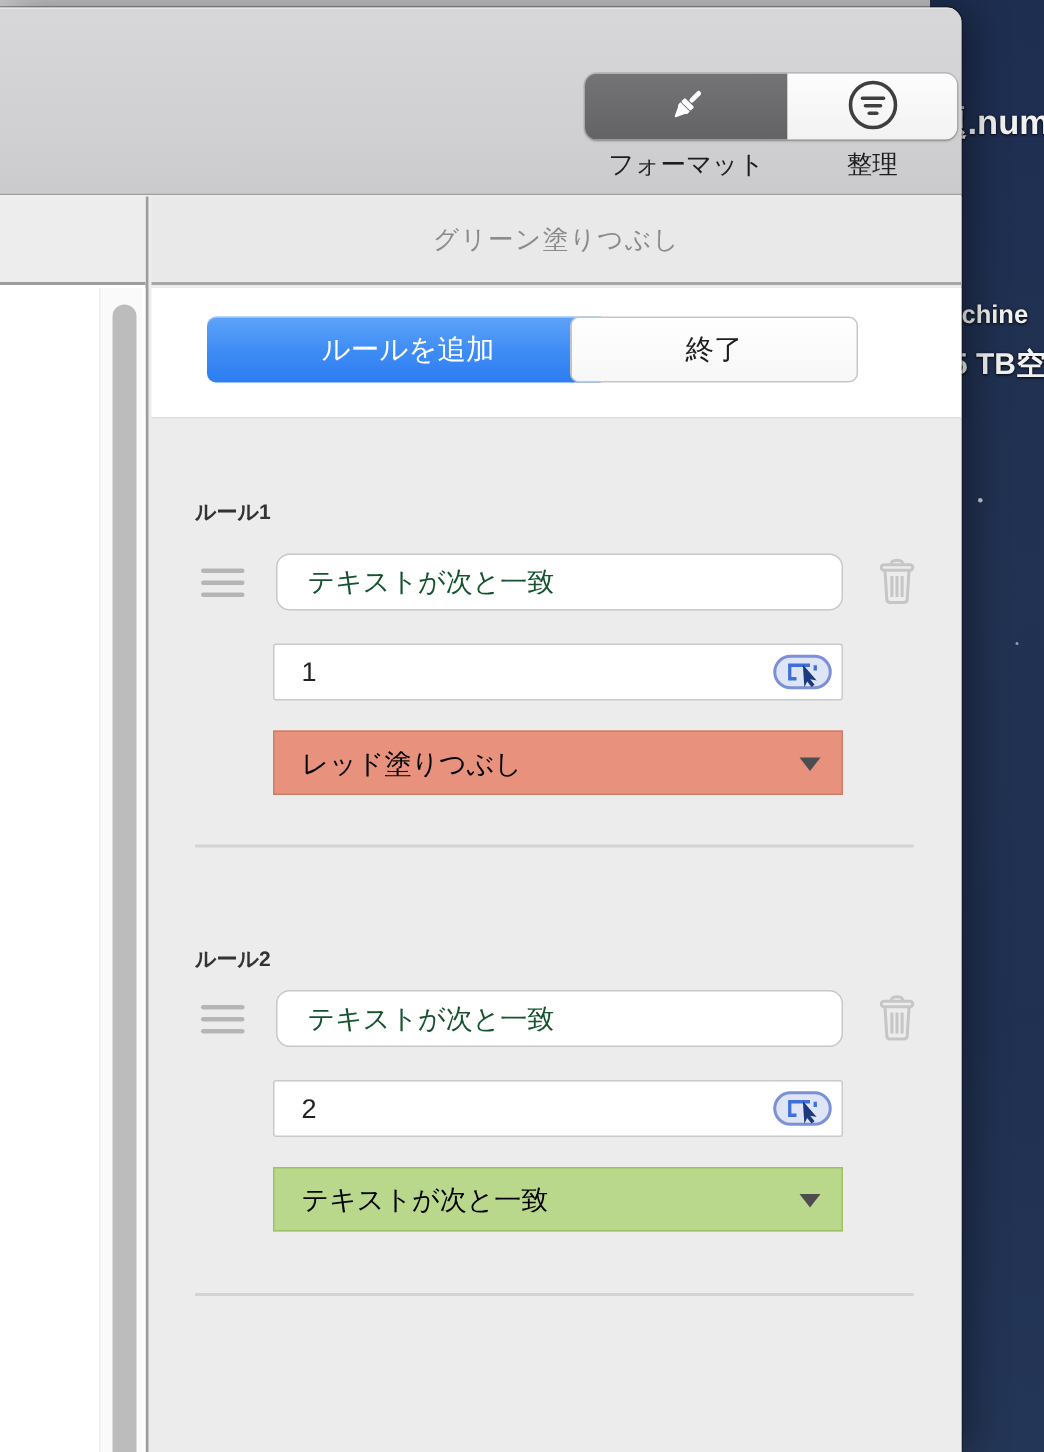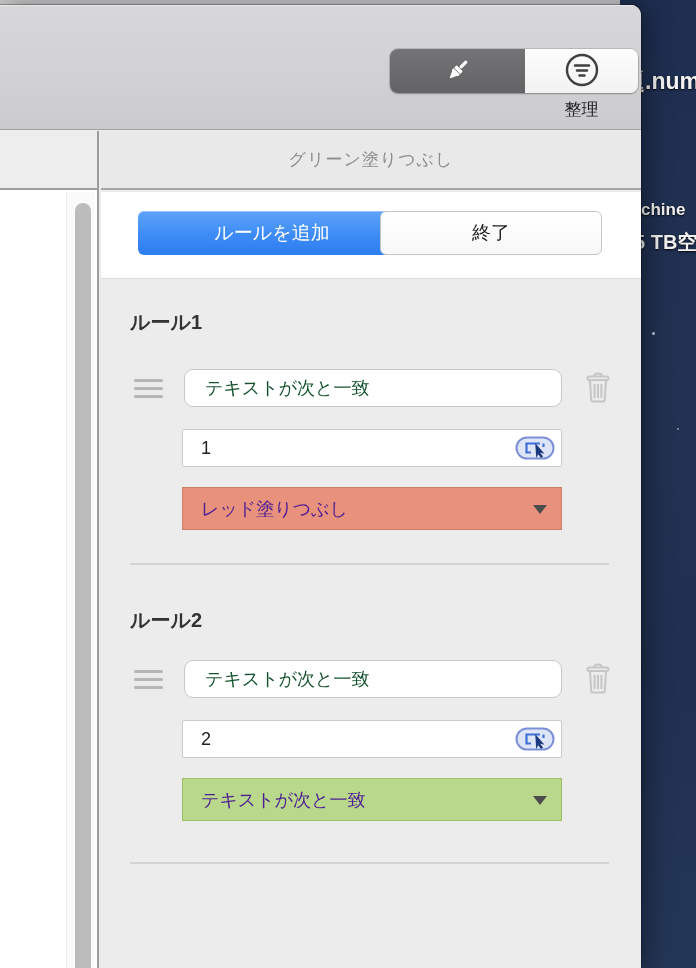--- a/index.html
+++ b/index.html
@@ -63,26 +63,26 @@
     display:flex; align-items:center; justify-content:center;
     font-size:17px; color:#8b8b8d; letter-spacing:1px; }
   .btn-band { position:absolute; left:0; top:61px; width:100%; height:87px;
     background:#ffffff; border-bottom:1px solid #dcdcdc; }
   .btn { position:absolute; top:19px; height:44px; border-radius:6px; font-size:19px;
     display:flex; align-items:center; justify-content:center; cursor:default;
     font-family:"Liberation Sans", sans-serif; }
   .btn-add { left:37px; width:268px; color:#fff; border:none;
     background:linear-gradient(180deg,#5ea3f9 0%,#3c8bf5 55%,#2e7df2 100%);
     box-shadow:inset 0 1px 0 rgba(255,255,255,.35); }
-  .btn-done { left:279px; width:222px; color:#1d1d1f; background:linear-gradient(180deg,#ffffff,#f7f7f7);
+  .btn-done { left:279px; width:192px; color:#1d1d1f; background:linear-gradient(180deg,#ffffff,#f7f7f7);
     border:1px solid #c6c6c8; }
 
   .panel-body { position:absolute; left:0; top:149px; width:100%; bottom:0; background:#ececec; }
 
-  .rule-name { position:absolute; left:29px; font-size:20px; font-weight:bold; color:#333; }
+  .rule-name { position:absolute; left:29px; font-size:14px; font-weight:bold; color:#333;margin-top:24px; }
   .name-1 { top:29px; } .name-2 { top:327px; }
 
   .drag-handle { position:absolute; left:33px; width:29px; height:19px; cursor:grab;
     display:flex; flex-direction:column; justify-content:space-between; }
   .drag-handle span { display:block; height:3px; background:#b5b5b5; border-radius:1.5px; }
   .dh-1 { top:99px; } .dh-2 { top:390px; }
 
   .cond-field { position:absolute; left:83px; width:378px; height:38px; background:#fff;
     border:1px solid #c8c8ca; border-radius:9px; display:flex; align-items:center;
     padding-left:20px; font-size:18px; color:#14532d; cursor:default; }
@@ -93,21 +93,21 @@
 
   .value-row { position:absolute; left:81px; width:380px; height:38px; }
   .vr-1 { top:149px; } .vr-2 { top:440px; }
   .value-input { width:100%; height:100%; border:1px solid #cacacc; border-radius:2px;
     background:#fff; font-size:18px; color:#222; padding:0 46px 0 18px;
     font-family:"Liberation Sans", sans-serif; }
   .cellref { position:absolute; right:7px; top:7px; width:40px; height:24px; }
 
   .style-dropdown { position:absolute; left:81px; width:380px; height:43px;
     border:1px solid; display:flex; align-items:center; padding-left:18px;
-    font-size:18px; color:#4c1d95; cursor:default; }
+    font-size:18px; color:#000000; cursor:default; }
   .sd-1 { top:207px; } .sd-2 { top:498px; }
   .dd-arrow { position:absolute; right:14px; top:50%; margin-top:-4px;
     width:0; height:0; border-left:7px solid transparent; border-right:7px solid transparent;
     border-top:9px solid #4d4d4f; }
 
   .rule-divider { position:absolute; left:29px; width:479px; height:2px; background:#d3d3d5; }
   .rd-1 { top:283px; } .rd-2 { top:582px; }
 </style>
 </head>
 <body>
@@ -144,20 +144,21 @@
               <circle cx="18" cy="18" r="15" fill="none" stroke="#3f3f41" stroke-width="2.4"></circle>
               <g stroke="#3f3f41" stroke-width="2.4" stroke-linecap="round">
                 <line x1="11" y1="13.5" x2="25" y2="13.5"></line>
                 <line x1="13" y1="18.5" x2="23" y2="18.5"></line>
                 <line x1="15.5" y1="23.5" x2="20.5" y2="23.5"></line>
               </g>
             </svg>
           </span>
         </button>
       </div>
+      <div class="seg-label lab-format">フォーマット</div>
       <div class="seg-label lab-organize">整理</div>
     </div>
 
     <div class="main">
 
       <div class="left-rail">
         <div class="rail-band"></div>
         <div class="rail-canvas">
           <div class="vscroll-track">
             <div class="vscroll-thumb"></div>

